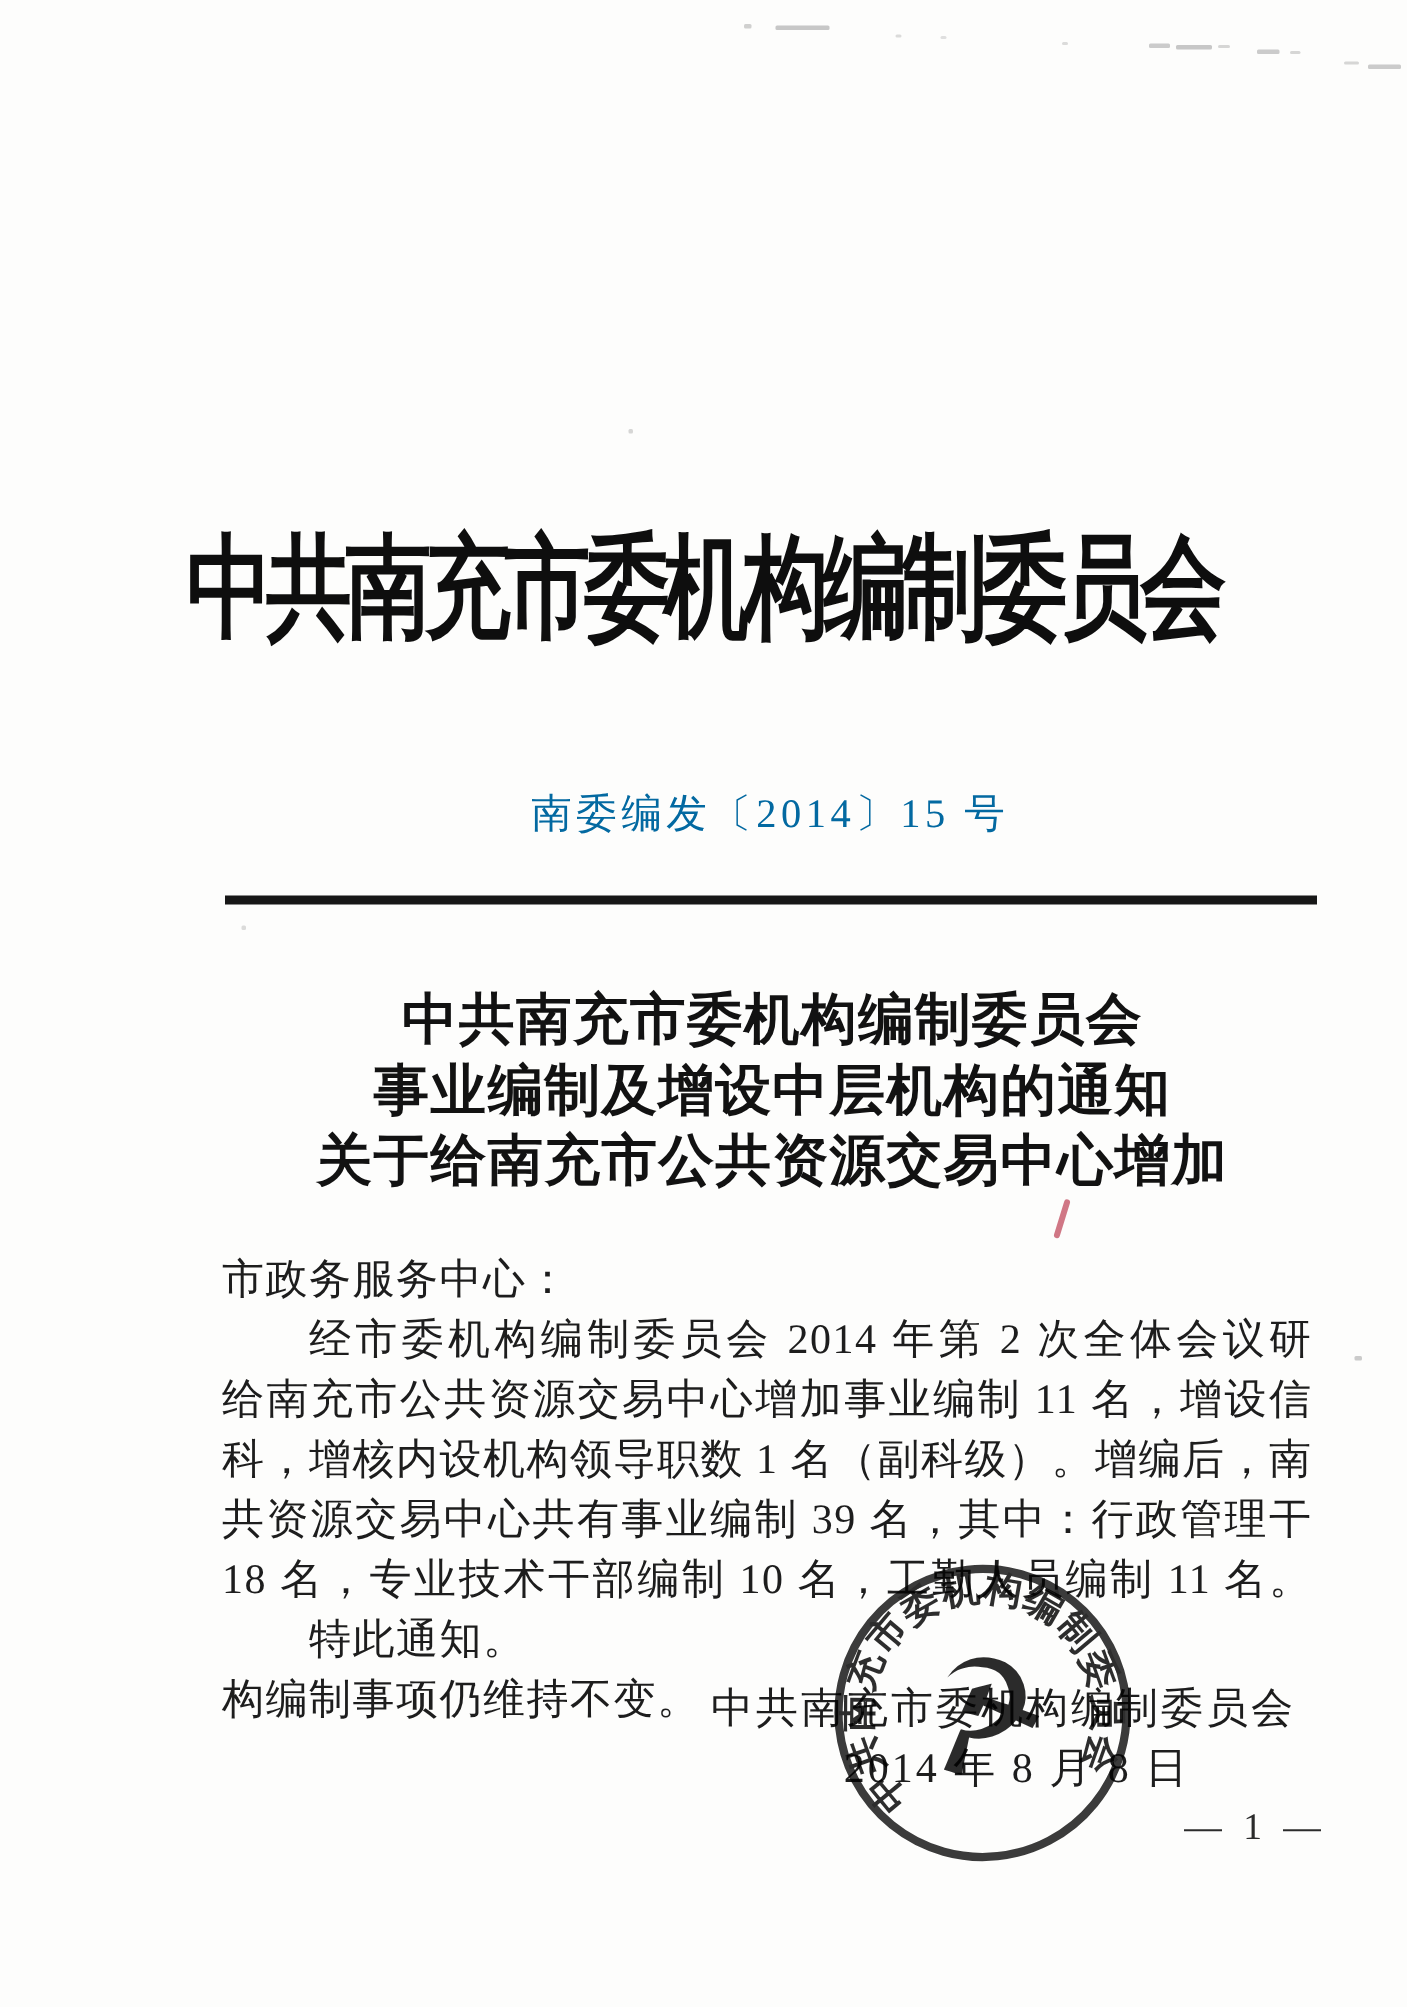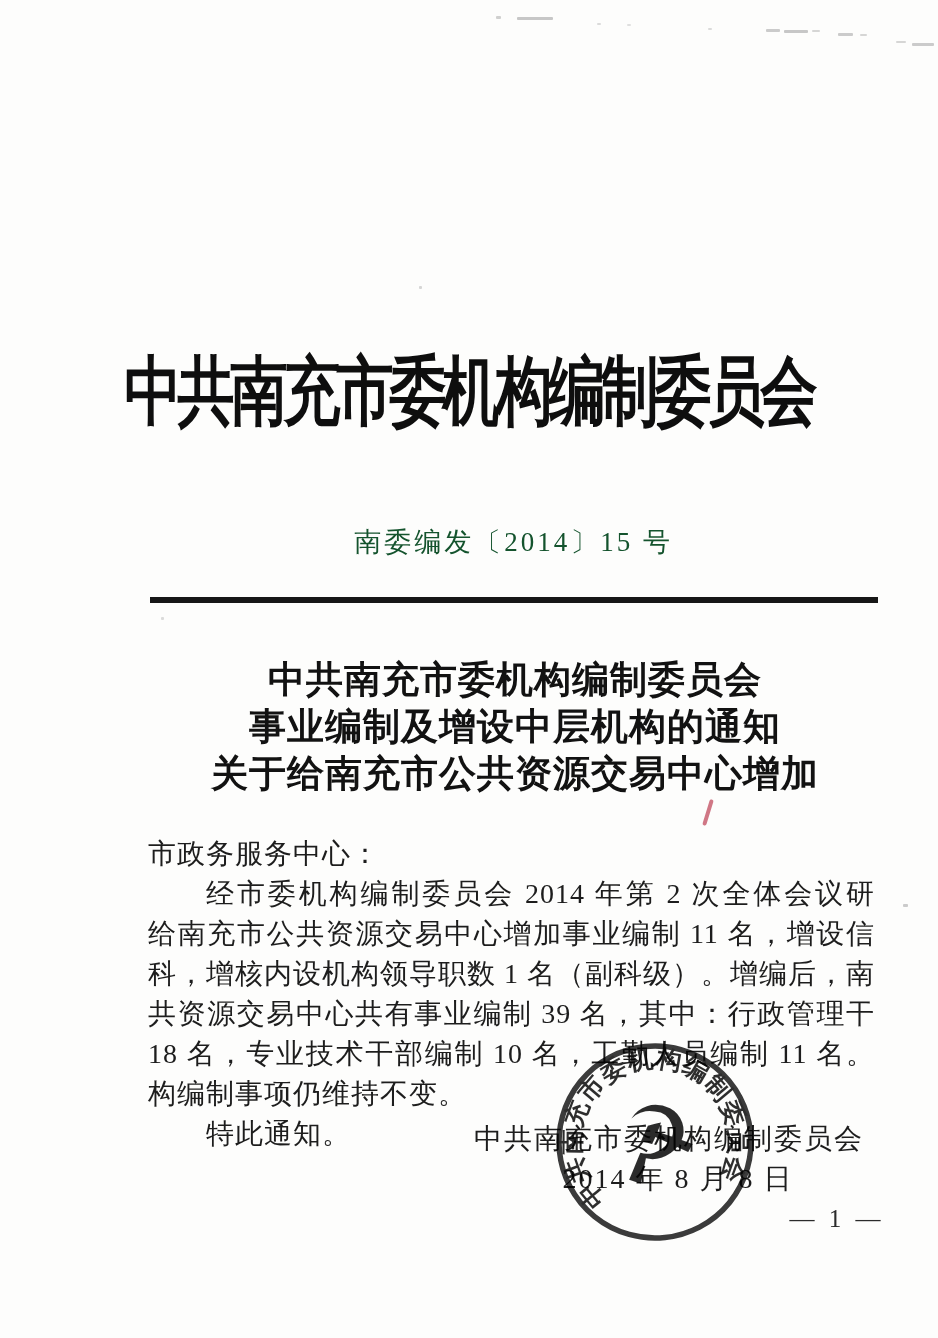--- a/index.html
+++ b/index.html
@@ -10,21 +10,21 @@
   
   .artifact{position:absolute;background:#9a9a9a;border-radius:1px;}
 
   
   .letterhead{position:absolute;left:104px;top:342px;width:730px;text-align:center;
     font-family:"Liberation Sans","DejaVu Sans",sans-serif;font-weight:bold;
     font-size:57px;letter-spacing:-4px;color:#0e0e0e;
     transform:scaleY(1.32);transform-origin:top center;white-space:nowrap;}
 
   .docnum{position:absolute;left:150px;top:524px;width:727px;text-align:center;
-    font-size:27px;letter-spacing:3px;color:#14532d;}
+    font-size:27px;letter-spacing:3px;color:#0369a1;}
 
   .rule{position:absolute;left:150px;top:597px;width:728px;height:6px;background:#171717;}
 
   .doc-title{position:absolute;left:105px;top:656px;width:820px;text-align:center;
     font-family:"Liberation Sans","DejaVu Sans",sans-serif;font-weight:bold;
     font-size:37px;line-height:47px;letter-spacing:1px;color:#121212;}
 
   .red-mark{position:absolute;left:706px;top:799px;width:4px;height:27px;
     transform:rotate(17deg);border-radius:2px;opacity:.75;}
 
@@ -80,22 +80,22 @@
 
   <div class="red-mark" style="background:#c04a5e;"></div>
 
   <div class="body-block">
     <div class="bline">市政务服务中心：</div>
     <div class="bline justify indent">经市委机构编制委员会 2014 年第 2 次全体会议研究，同意</div>
     <div class="bline justify">给南充市公共资源交易中心增加事业编制 11 名，增设信息技术</div>
     <div class="bline justify">科，增核内设机构领导职数 1 名（副科级）。增编后，南充市公</div>
     <div class="bline justify">共资源交易中心共有事业编制 39 名，其中：行政管理干部编制</div>
     <div class="bline justify">18 名，专业技术干部编制 10 名，工勤人员编制 11 名。其余机</div>
+    <div class="bline indent">特此通知。</div>
     <div class="bline">构编制事项仍维持不变。</div>
-    <div class="bline indent">特此通知。</div>
   </div>
 
   <div class="sig-org">中共南充市委机构编制委员会</div>
   <div class="sig-date">2014 年 8 月 8 日</div>
 
   <svg class="seal" viewBox="0 0 212 212">
     <circle cx="106" cy="106" r="96" fill="none" stroke="#1f1f1f" stroke-width="5.5" opacity=".95"></circle>
     <defs>
       <path id="sealArc" d="M 53.1 158.9 A 74.8 74.8 0 0 1 106 31.2 A 74.8 74.8 0 0 1 158.9 158.9" fill="none"></path>
     </defs>

